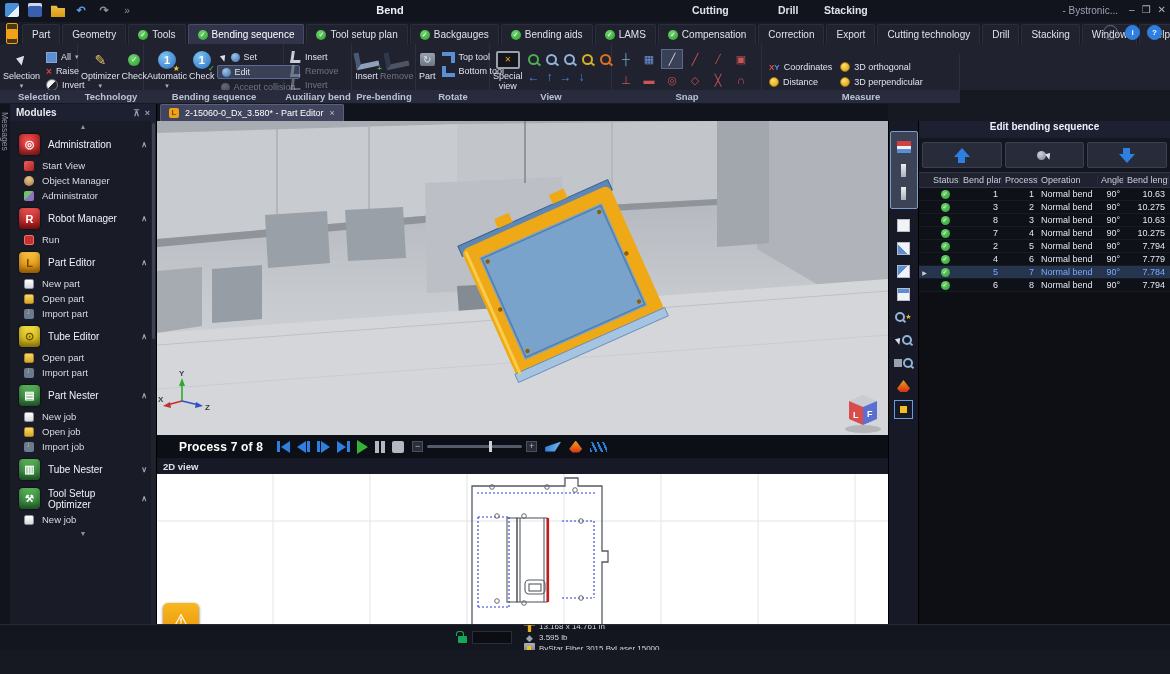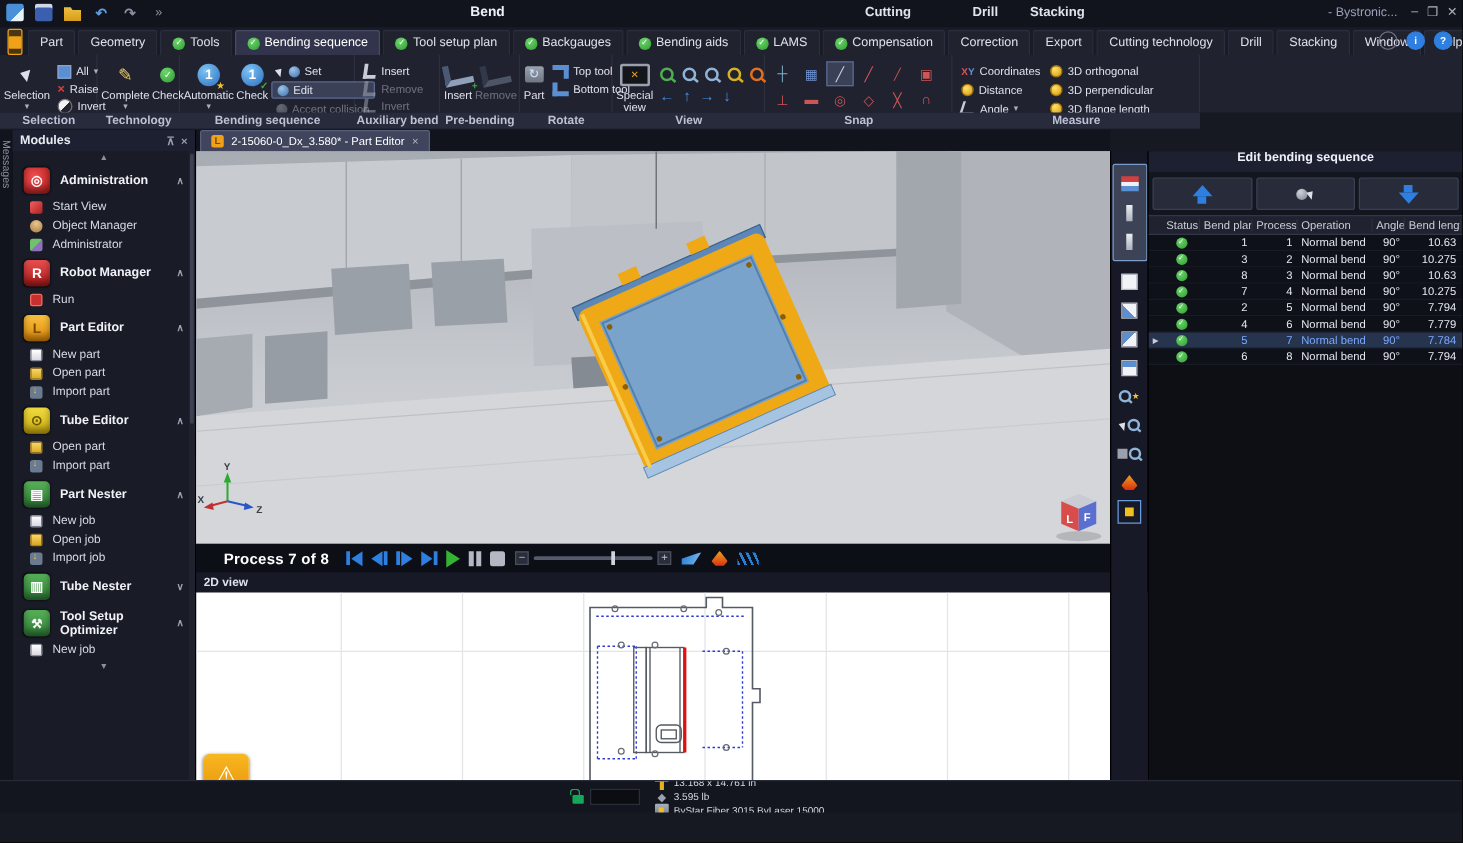--- a/index.html
+++ b/index.html
@@ -100,21 +100,21 @@
   .mod-head{height:17px;display:flex;align-items:center;gap:5px;padding:0 6px;font-size:10px;font-weight:bold;color:#e8eaf2;background:#1d2030;}
   .mod-head .sp{flex:1;}
   .ghost{color:#9aa0b4;font-size:9px;}
   .mod-body{position:absolute;top:17px;bottom:12px;left:0;right:5px;overflow:hidden;padding:1px 0 0 5px;}
   .scroll-ar{height:9px;text-align:center;color:#8b90a0;font-size:7px;line-height:9px;}
   .mod-scrollbar{position:absolute;right:0;top:17px;bottom:12px;width:5px;background:#20222e;}
   .mod-scrollbar i{display:block;margin:2px auto;width:3px;height:42%;background:#3c4154;border-radius:2px;}
   .sb-group{margin-bottom:2px;}
   .sb-head{display:flex;align-items:center;gap:8px;height:27px;padding:0 4px;}
   .sb-gicon{width:21px;height:21px;border-radius:4px;display:flex;align-items:center;justify-content:center;font-weight:bold;color:#fff;font-size:11px;box-shadow:inset 0 -4px 6px #0006,0 0 2px #000;}
-  .sb-gtitle{font-size:10px;font-weight:bold;color:#f0f2f8;flex:1;}
+  .sb-gtitle{font-size:10px;font-weight:normal;color:#f0f2f8;flex:1;}
   .sb-chev{color:#9aa0b4;font-size:8px;font-weight:bold;}
   .sb-chev::after{content:"∧";}
   .collapsed .sb-chev::after{content:"∨";}
   .g-admin .sb-gicon{background:radial-gradient(circle at 40% 35%,#f05050,#b01818);}
   .g-admin .sb-gicon::after{content:"◎";}
   .g-robot .sb-gicon{background:linear-gradient(#e85050,#b01818);}
   .g-robot .sb-gicon::after{content:"R";}
   .g-parted .sb-gicon{background:linear-gradient(#f8c040,#e08a08);}
   .g-parted .sb-gicon::after{content:"L";color:#7a4a00;}
   .g-tubeed .sb-gicon{background:linear-gradient(#f0dc40,#cfae10);}
@@ -369,21 +369,21 @@
             <span>Invert</span>
           </div>
       </div>
     </div>
 
     <div class="rgroup" style="width:66px;">
       <div class="bb">
         <span class="bicon">
             <span class="ic-pencil">✎</span>
           </span>
-        <span>Complete</span>
+        <span>Optimizer</span>
           <span class="caret">▾</span>
       </div>
       <div class="bb">
         <span class="bicon">
             <span class="okc"></span>
           </span>
         <span>Check</span>
       </div>
     </div>
 
@@ -507,21 +507,21 @@
         <span class="sic s6"></span>
         <span class="sic s7"></span>
         <span class="sic s8"></span>
         <span class="sic s9"></span>
         <span class="sic s10"></span>
         <span class="sic s11"></span>
         <span class="sic s12"></span>
       </div>
     </div>
 
-    <div class="rgroup" style="width:198px;">
+    <div class="rgroup" style="width:198px;margin-top:10px;">
       <div class="mcols">
         <div class="mcol">
           <div class="mrow">
               <span class="ic-xy"><b>X</b><i>Y</i></span>
               <span>Coordinates</span>
             </div>
           <div class="mrow">
               <span class="coin"></span>
               <span>Distance</span>
             </div>

